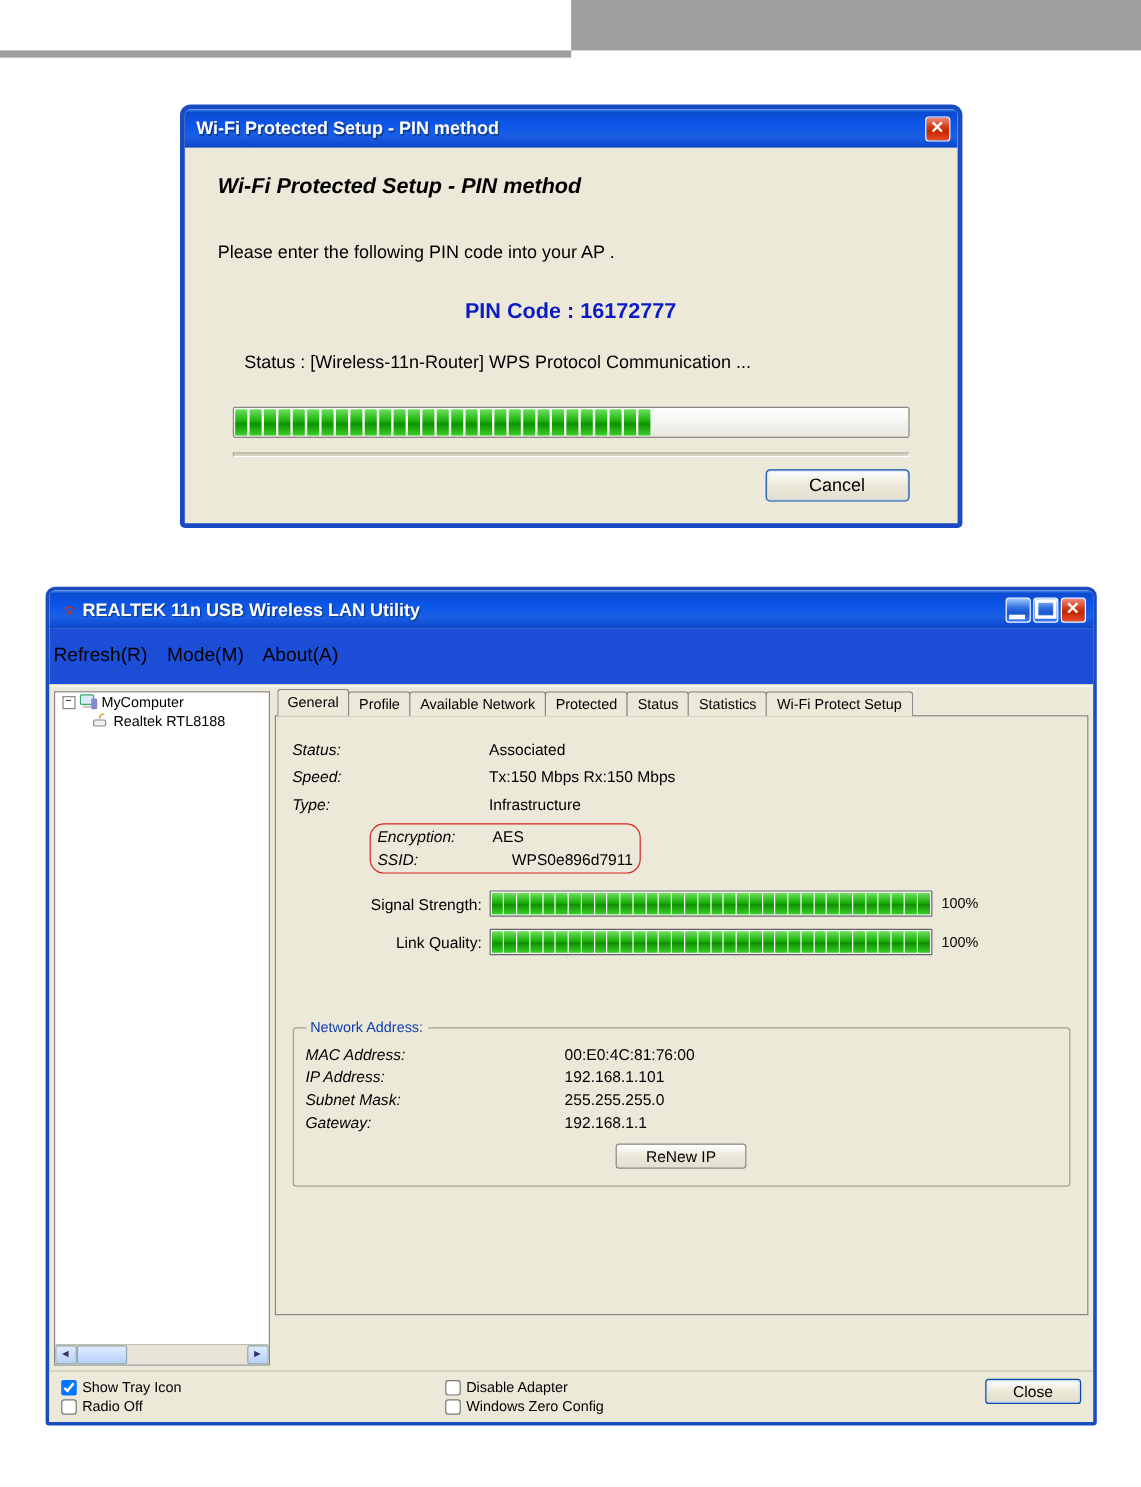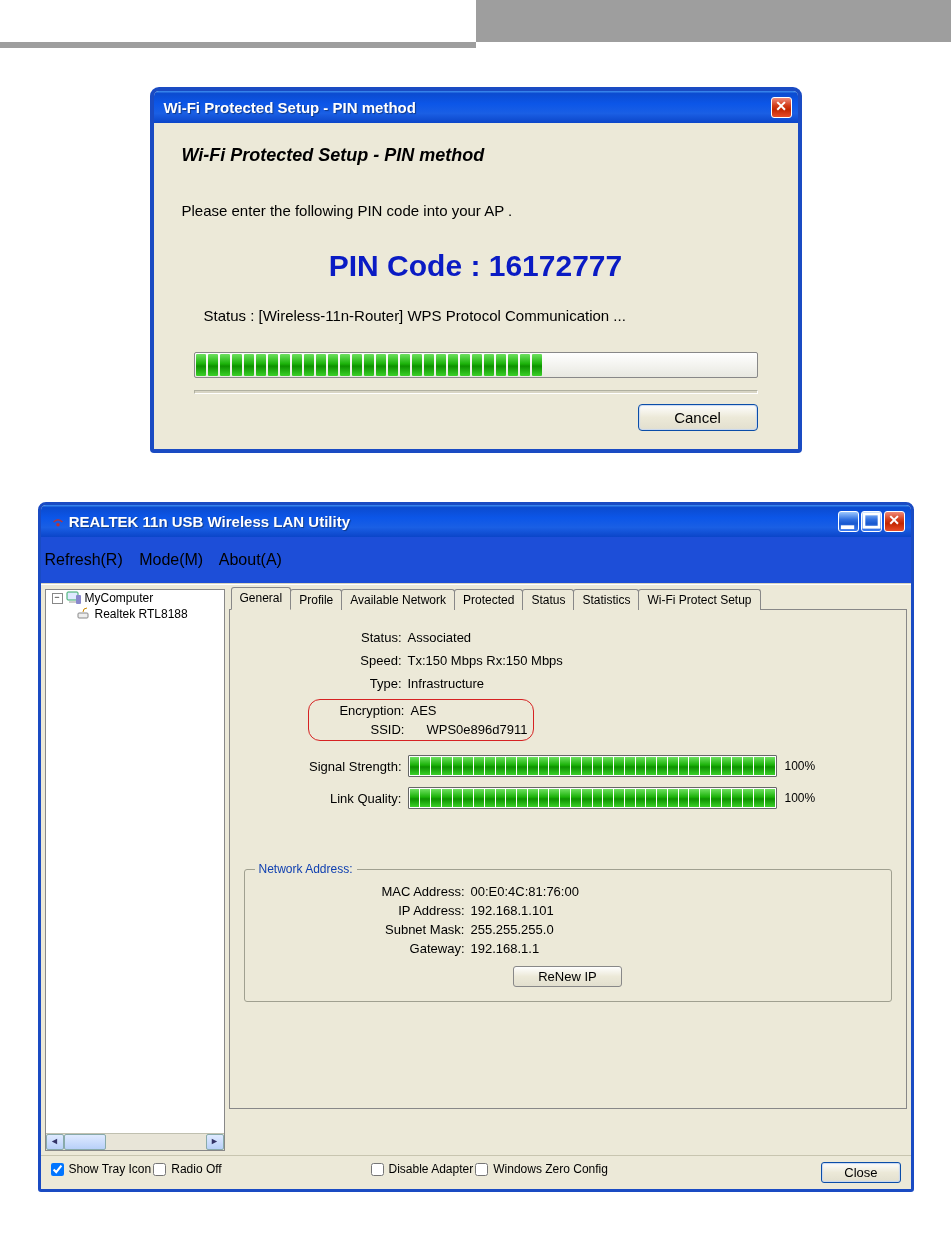--- a/index.html
+++ b/index.html
@@ -67,21 +67,21 @@
   }
   .d1-heading {
     font-style: italic;
     font-weight: bold;
     font-size: 18px;
     margin: 4px 0 36px 6px;
   }
   .d1-instr { font-size: 15px; margin: 0 0 30px 6px; }
   .d1-pin {
     text-align: center;
-    font-size: 30px;
+    font-size: 18px;
     font-weight: bold;
     color: #0a1bc4;
     margin-bottom: 24px;
   }
   .d1-status {
     font-size: 15px;
     margin: 0 0 28px 28px;
   }
   .progress-outer {
     margin: 0 18px 12px;
@@ -187,21 +187,21 @@
   .tab-content {
     border:1px solid #888;
     background:#ece9d8;
     padding: 20px 14px 16px;
     height: 500px;
     box-sizing:border-box;
     margin-top:-1px;
   }
   .info-grid { font-size:13px; }
   .info-row { display:flex; margin-bottom:8px; align-items:center;}
-  .info-label { width: 158px; text-align:right; padding-right:6px;}
+  .info-label { width: 158px; text-align:left; padding-right:6px;font-style:italic;}
   .info-value { }
   .circled {
     border: 1.5px solid #d62222;
     border-radius: 12px;
     padding: 3px 6px;
     display:inline-block;
   }
   .bar-row { display:flex; align-items:center; margin-bottom:10px;}
   .bar-label { width:158px; text-align:right; padding-right:6px; font-size:13px;}
   .bar-outer {
@@ -237,21 +237,21 @@
   }
 
   .app-footer {
     border-top:1px solid #c8c5b0;
     padding: 6px 10px;
     display:flex;
     align-items:flex-start;
     font-size:12px;
     background:#ece9d8;
   }
-  .cb-col { display:flex; flex-direction:row; gap:2px;}
+  .cb-col { display:flex; flex-direction:column; gap:2px;}
   .cb-col.left { width: 320px;}
   .cb-col.mid { flex:1;}
   .cb { display:flex; align-items:center; gap:5px;}
   .cb input { margin:0;}
   .close-btn {
     padding: 2px 22px;
     font-size:13px;
     background:linear-gradient(to bottom,#fefefe,#ece9d8 50%,#e2dfce);
     border:1px solid #0a4da8;
     border-radius:3px;

